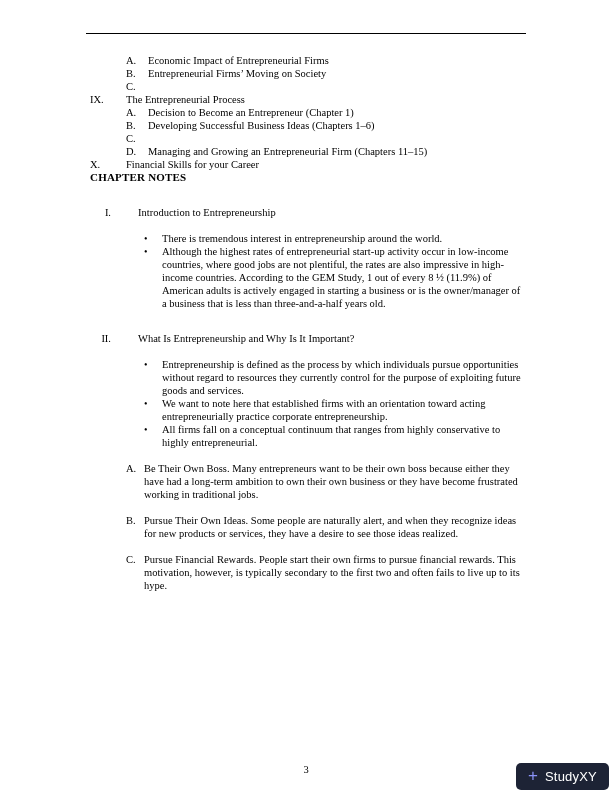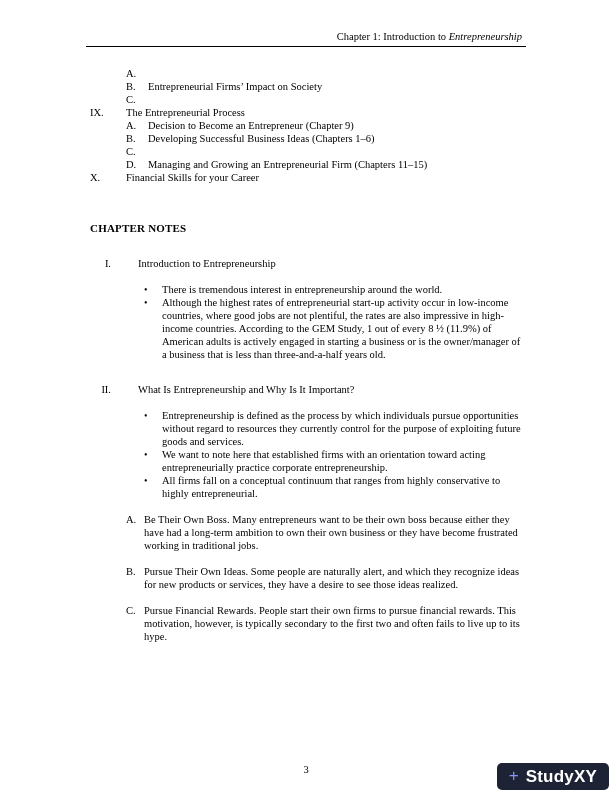--- a/index.html
+++ b/index.html
@@ -39,21 +39,20 @@
   .outline-row .numeral {
     flex: 0 0 36px;
   }
   .outline-sub {
     margin-left: 36px;
     display: flex;
   }
   .outline-sub .sub-label { flex: 0 0 22px; }
   
   .notes-heading {
-    margin-top: 38px;
     font-weight: bold;
     font-size: 11px;
     letter-spacing: 0.2px;
   }
   .note-section-title {
     margin-top: 22px;
     display: flex;
   }
   .note-section-title .numeral {
     flex: 0 0 26px;
@@ -94,55 +93,53 @@
     font-family: "Liberation Sans", "DejaVu Sans", sans-serif;
   }
   .brand-badge .plus-icon {
     font-size: 17px;
     font-weight: 300;
     margin-right: 7px;
     line-height: 1;
     transform: translateY(-1px);
   }
   .brand-badge .brand-text {
-    font-size: 17px;
-    font-weight: bold;
+    font-size: 13px;
+    font-weight: normal;
     letter-spacing: 0.2px;
   }
 </style>
 </head>
 <body>
 
 <div class="page">
 
-  <div class="header-line">
-    <span>Chapter 1: Introduction to </span><span class="italic">Entrepreneurship</span>
-  </div>
   <hr class="header-rule">
 
   <div class="outline">
 
     <div class="outline-sub">
       <span class="sub-label">A.</span>
+      <span class="sub-text">Economic Impact of Entrepreneurial Firms</span>
     </div>
     <div class="outline-sub">
       <span class="sub-label">B.</span>
-      <span class="sub-text">Entrepreneurial Firms’ Impact on Society</span>
+      <span class="sub-text">Entrepreneurial Firms’ Moving on Society</span>
     </div>
     <div class="outline-sub">
       <span class="sub-label">C.</span>
     </div>
 
     <div class="outline-row">
       <span class="numeral">IX.</span>
       <span class="sec-title">The Entrepreneurial Process</span>
     </div>
     <div class="outline-sub">
       <span class="sub-label">A.</span>
-      <span class="sub-text">Decision to Become an Entrepreneur (Chapter 9)</span>
+      <span class="sub-text">Decision to Become an Entrepreneur (Chapter 1)</span>
     </div>
     <div class="outline-sub">
       <span class="sub-label">B.</span>
       <span class="sub-text">Developing Successful Business Ideas (Chapters 1–6)</span>
     </div>
     <div class="outline-sub">
       <span class="sub-label">C.</span>
     </div>
     <div class="outline-sub">
       <span class="sub-label">D.</span>
@@ -191,21 +188,21 @@
     </div>
   </div>
 
   <div class="lettered-list">
     <div class="lettered-item">
       <span class="letter-label">A.</span>
       <span class="letter-text">Be Their Own Boss. Many entrepreneurs want to be their own boss because either they have had a long-term ambition to own their own business or they have become frustrated working in traditional jobs.</span>
     </div>
     <div class="lettered-item">
       <span class="letter-label">B.</span>
-      <span class="letter-text">Pursue Their Own Ideas. Some people are naturally alert, and which they recognize ideas for new products or services, they have a desire to see those ideas realized.</span>
+      <span class="letter-text">Pursue Their Own Ideas. Some people are naturally alert, and when they recognize ideas for new products or services, they have a desire to see those ideas realized.</span>
     </div>
     <div class="lettered-item">
       <span class="letter-label">C.</span>
       <span class="letter-text">Pursue Financial Rewards. People start their own firms to pursue financial rewards. This motivation, however, is typically secondary to the first two and often fails to live up to its hype.</span>
     </div>
   </div>
 
   <div class="page-number">3</div>
 
   <div class="brand-badge" style="background: rgb(29, 35, 53); color: rgb(255, 255, 255);">

